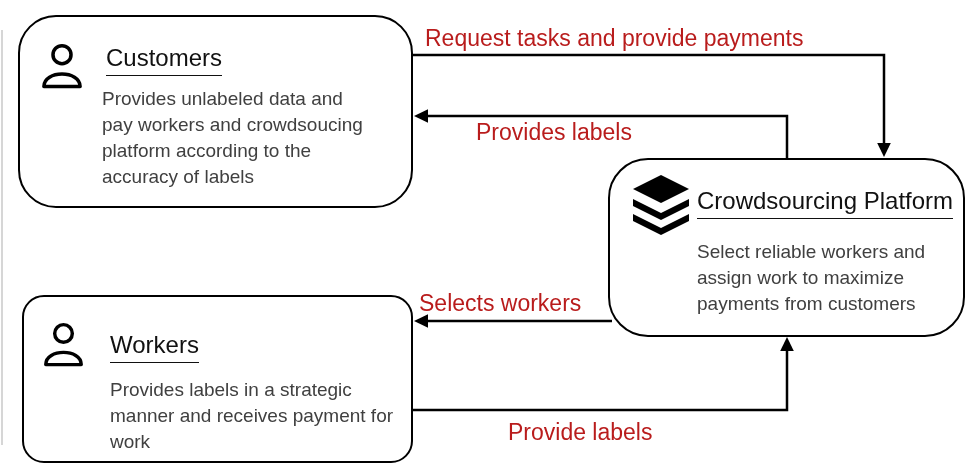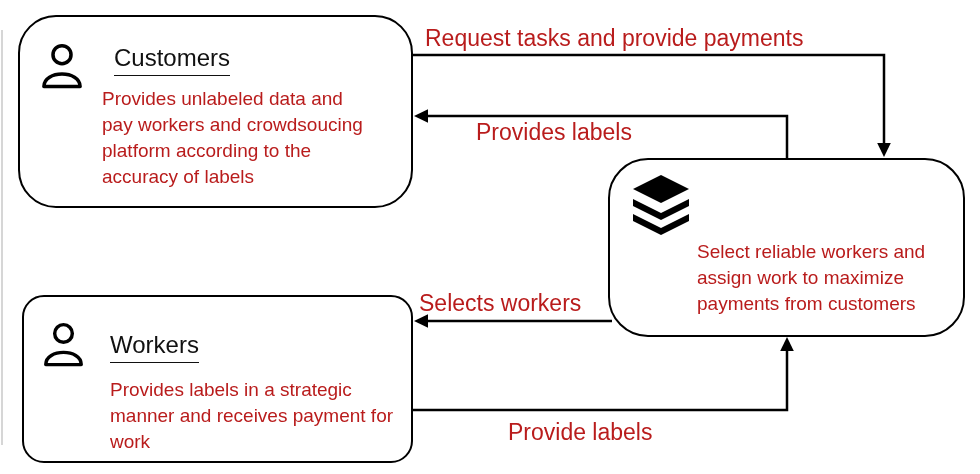--- a/index.html
+++ b/index.html
@@ -49,28 +49,28 @@
     position: absolute;
     font-size: 24px;
     line-height: 28px;
     color: #111111;
     white-space: nowrap;
   }
   .node-title span {
     border-bottom: 1.8px solid #111111;
     padding-bottom: 4px;
   }
-  .node-customers .node-title { left: 94px; top: 27px; }
+  .node-customers .node-title { left: 86px; top: 27px; }
   .node-platform  .node-title { left: 87px; top: 27px; }
   .node-workers   .node-title { left: 86px; top: 34px; }
   .node-desc {
     position: absolute;
     font-size: 19px;
     line-height: 26px;
-    color: #b91c1c;
+    color: #404040;
   }
   .node-customers .node-desc { left: 82px; top: 69px;  width: 270px; }
   .node-platform  .node-desc { left: 87px; top: 79px;  width: 260px; }
   .node-workers   .node-desc { left: 86px; top: 80px;  width: 284px; }
   .edge-label {
     position: absolute;
     font-size: 23px;
     line-height: 28px;
     color: #b91c1c;
     white-space: nowrap;
@@ -116,20 +116,23 @@
     </div>
     <div class="node-desc">Provides unlabeled data and pay workers and crowdsoucing platform according to the accuracy of labels</div>
   </div>
 
   <div class="node node-platform">
     <svg class="icon" viewBox="0 0 64 62" aria-hidden="true">
       <path d="M 32 1 L 60 15 L 32 29 L 4 15 Z" fill="#000"></path>
       <path d="M 4 25 L 32 39 L 60 25 L 60 32 L 32 46 L 4 32 Z" fill="#000"></path>
       <path d="M 4 40 L 32 54 L 60 40 L 60 47 L 32 61 L 4 47 Z" fill="#000"></path>
     </svg>
+    <div class="node-title">
+      <span>Crowdsourcing Platform</span>
+    </div>
     <div class="node-desc">Select reliable workers and assign work to maximize payments from customers</div>
   </div>
 
   <div class="node node-workers">
     <svg class="icon" viewBox="0 0 48 48" aria-hidden="true">
       <circle cx="24" cy="13" r="9.2" fill="none" stroke="#000" stroke-width="3.6"></circle>
       <path d="M 5.5 45.5 C 5.5 28.5, 42.5 28.5, 42.5 45.5 Z" fill="none" stroke="#000" stroke-width="3.6" stroke-linejoin="round"></path>
     </svg>
     <div class="node-title">
       <span>Workers</span>

